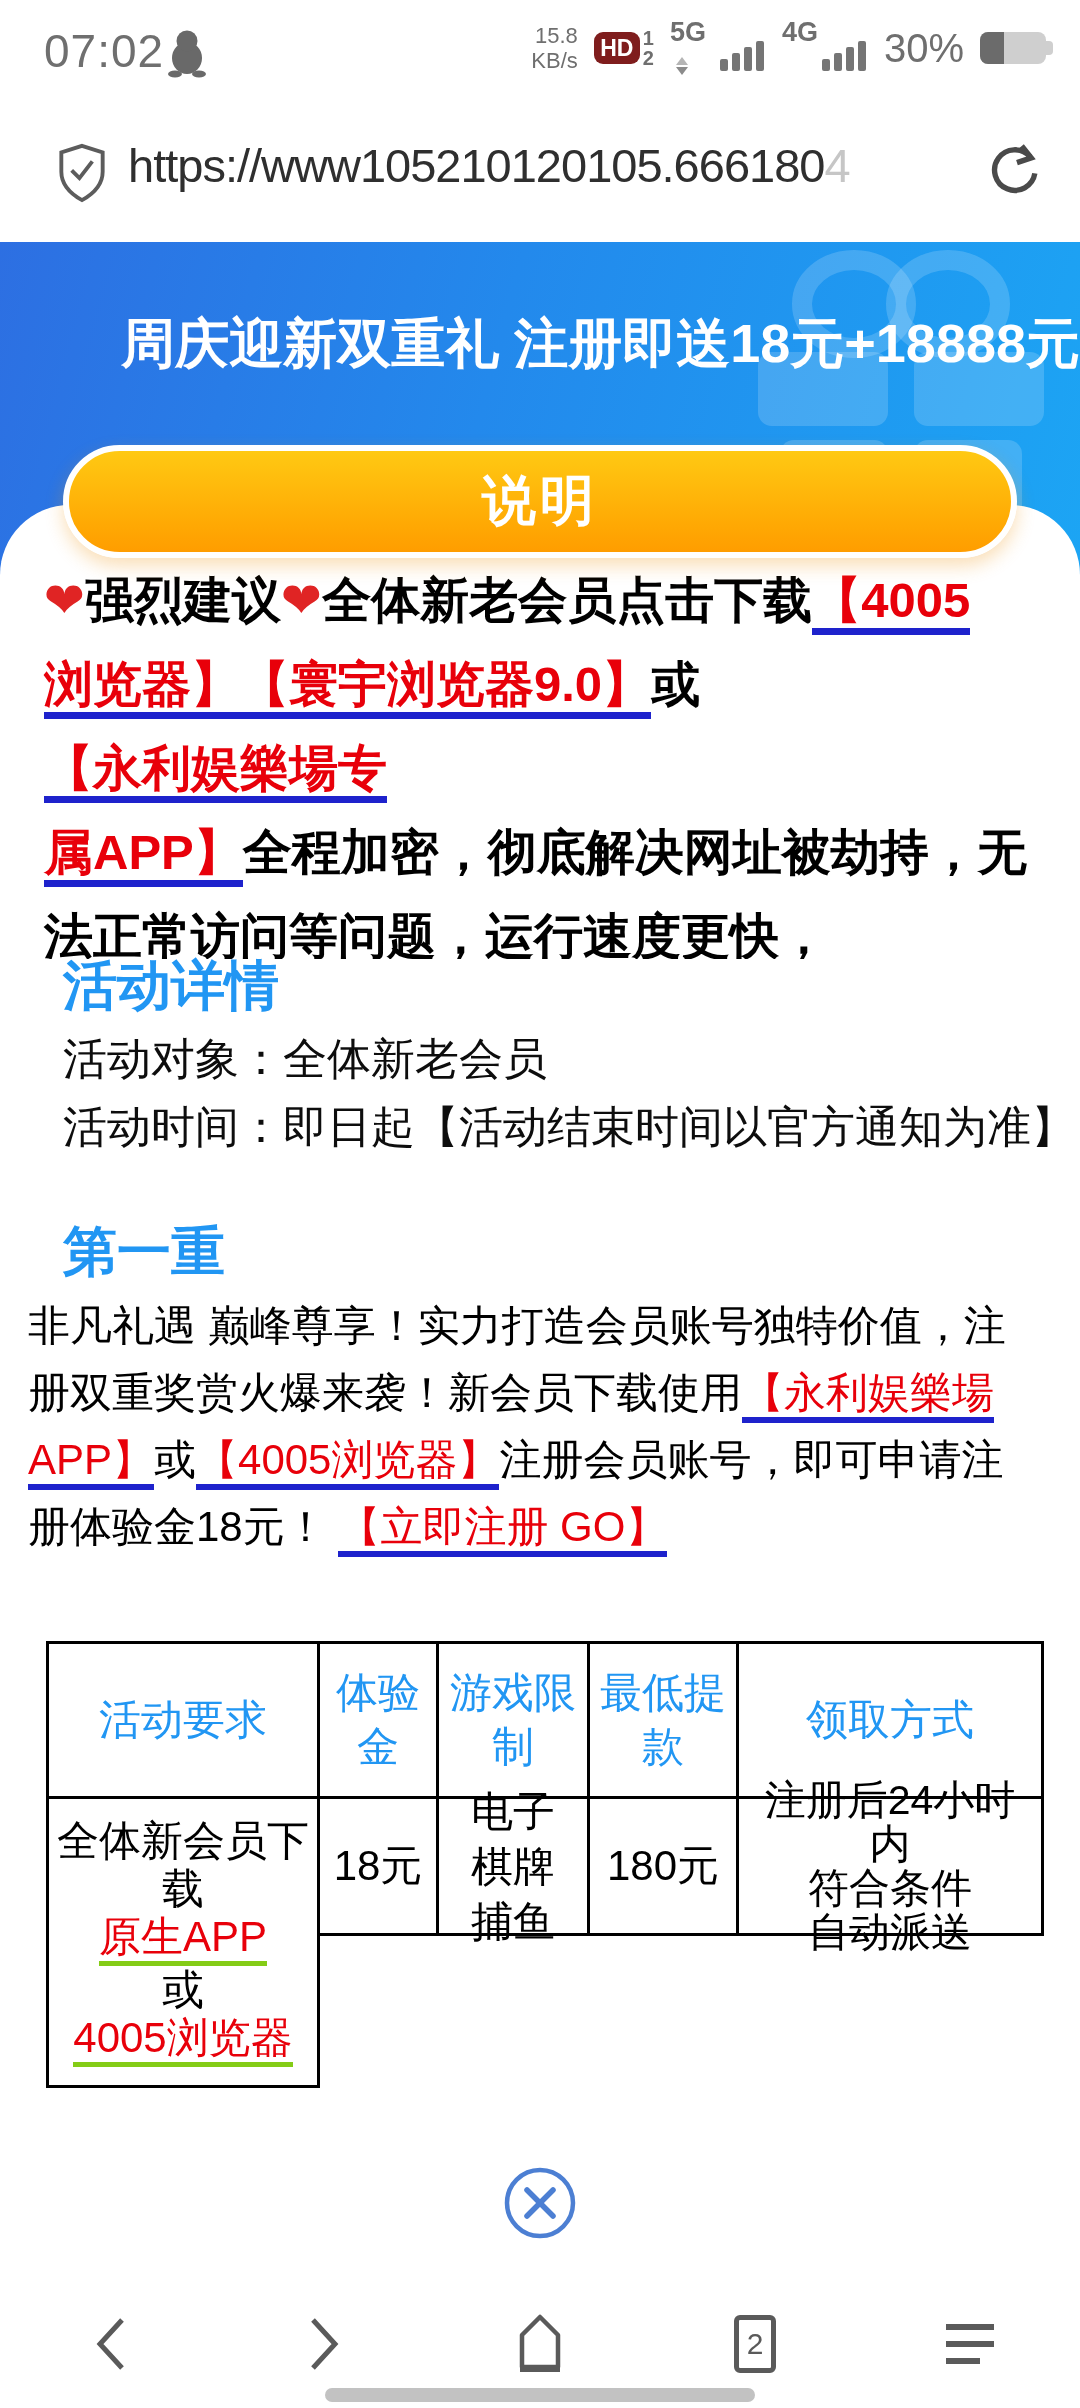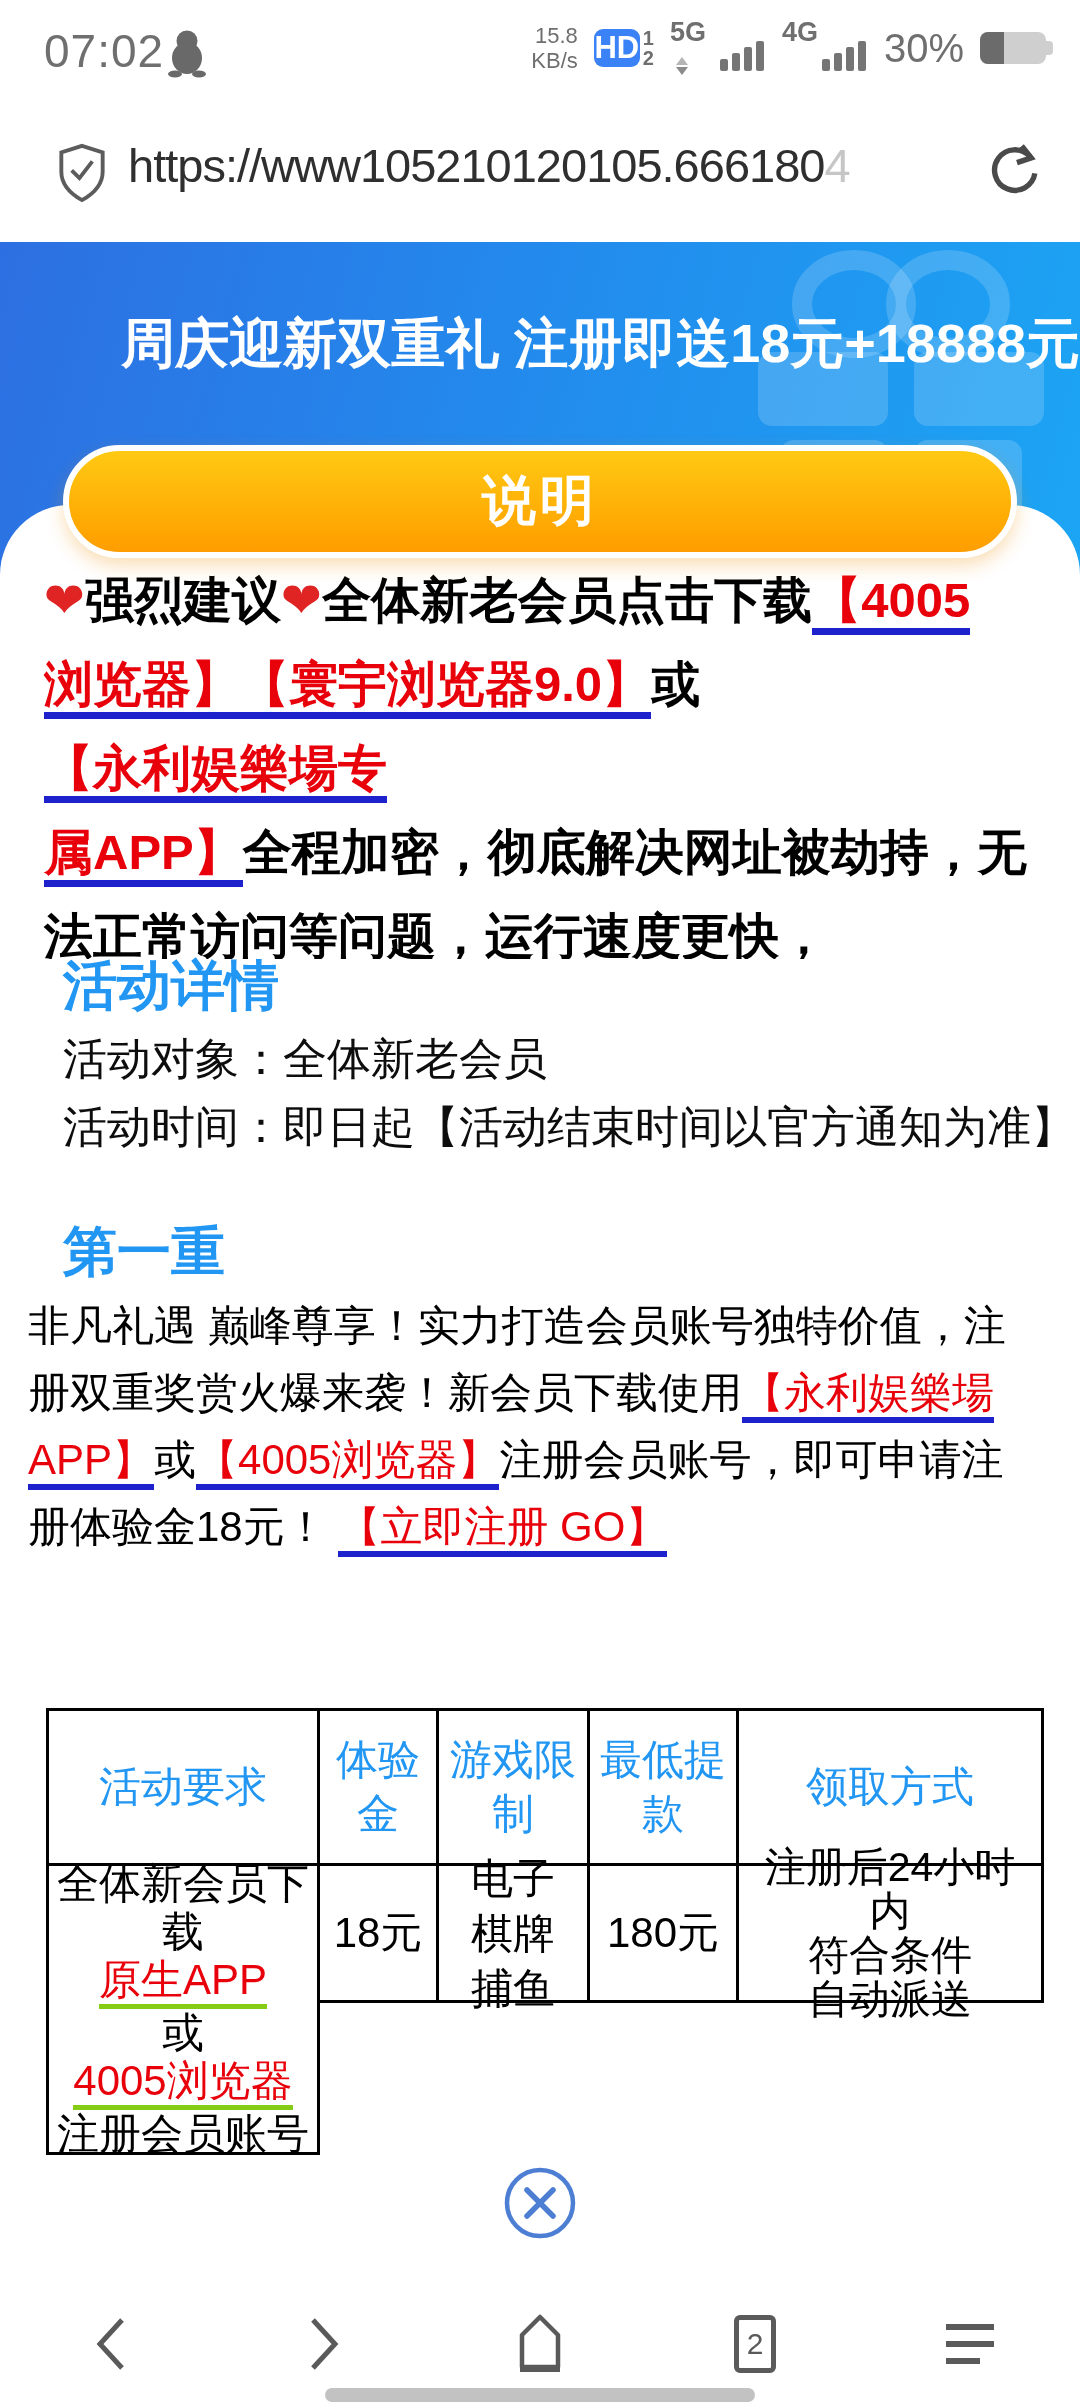--- a/index.html
+++ b/index.html
@@ -7,21 +7,21 @@
     width:1080px;height:2408px;position:relative;overflow:hidden;background:#ffffff;
     font-family:"Liberation Sans","DejaVu Sans",sans-serif;
   }
   
   .status-bar{position:absolute;top:0;left:0;width:1080px;height:90px;background:#fff;color:#6f6f6f;}
   .time{position:absolute;left:44px;top:24px;font-size:46px;font-weight:500;letter-spacing:1px;}
   .penguin{position:absolute;left:164px;top:28px;}
   .status-right{position:absolute;right:34px;top:16px;display:flex;align-items:center;gap:16px;height:64px;}
   .speed{display:flex;flex-direction:column;align-items:flex-end;font-size:22px;line-height:25px;color:#6f6f6f;}
   .hd-wrap{display:flex;align-items:center;gap:3px;}
-  .hd-badge{width:46px;height:38px;background:#3b82f6;border-radius:9px;color:#fff;font-size:31px;font-weight:bold;display:flex;align-items:center;justify-content:center;}
+  .hd-badge{width:46px;height:32px;background:#7f1d1d;border-radius:9px;color:#fff;font-size:23px;font-weight:bold;display:flex;align-items:center;justify-content:center;}
   .sim-col{display:flex;flex-direction:column;align-items:center;font-size:20px;line-height:20px;color:#6f6f6f;font-weight:bold;}
   .netblock{position:relative;width:96px;height:58px;}
   .netblock .netlabel{position:absolute;top:-2px;left:0;font-size:27px;font-weight:bold;color:#6f6f6f;}
   .netblock .bars{position:absolute;right:0;bottom:2px;}
   .netblock .arrows{position:absolute;left:6px;bottom:2px;display:flex;flex-direction:column;gap:2px;}
   .tri-up{width:0;height:0;border-left:6px solid transparent;border-right:6px solid transparent;border-bottom:8px solid #b5b5b5;}
   .tri-dn{width:0;height:0;border-left:6px solid transparent;border-right:6px solid transparent;border-top:8px solid #8b8b8b;}
   .batt-pct{font-size:40px;color:#6f6f6f;}
   .battery{position:relative;width:66px;height:32px;background:#cfcfcf;border-radius:8px;}
   .battery .fill{position:absolute;left:0;top:0;width:24px;height:32px;background:#6b6b6b;border-radius:8px 0 0 8px;}
@@ -54,21 +54,21 @@
   
   .sec-heading{position:absolute;left:63px;color:#2196f3;font-size:54px;font-weight:bold;z-index:3;}
   .h-details{top:950px;}
   .h-tier1{top:1216px;}
   .line{position:absolute;left:63px;font-size:44px;color:#0d0d0d;z-index:3;white-space:nowrap;}
   .l-audience{top:1030px;}
   .l-time{top:1098px;}
   .tier1-para{position:absolute;top:1292px;left:28px;width:1024px;font-size:42px;line-height:67px;color:#000;white-space:pre-wrap;word-break:keep-all;z-index:3;}
   .tier1-para .lnk{border-bottom-width:6px;}
   
-  .tbl{position:absolute;top:1708px;left:46px;display:flex;align-items:flex-start;z-index:3;}
+  .tbl{position:absolute;top:1641px;left:46px;display:flex;align-items:flex-start;z-index:3;}
   .tcol{display:flex;flex-direction:column;}
   .tcell{box-sizing:border-box;border:3px solid #000;display:flex;flex-direction:column;align-items:center;justify-content:center;text-align:center;background:#fff;}
   .tcol + .tcol .tcell{margin-left:-3px;}
   .thead{height:158px;color:#2196f3;font-size:42px;line-height:54px;white-space:pre-line;justify-content:center;}
   .tbody{margin-top:-3px;font-size:42px;color:#000;}
   .c1{width:274px;}.c2{width:122px;}.c3{width:154px;}.c4{width:152px;}.c5{width:308px;}
   .b1{height:292px;line-height:48px;white-space:pre-line;}
   .b2,.b3,.b4,.b5{height:140px;}
   .b3{line-height:55px;white-space:pre-line;}
   .b5{font-size:41px;line-height:44px;white-space:pre-line;}
@@ -197,21 +197,20 @@
 
 <div class="tbl">
   <div class="tcol">
     <div class="tcell thead c1">活动要求</div>
     <div class="tcell tbody b1 c1">
       <span>全体新会员下
 载</span>
       <span class="cell-lnk">原生APP</span>
       <span>或</span>
       <span class="cell-lnk">4005浏览器</span>
-      <span>注册会员账号</span>
     </div>
   </div>
   <div class="tcol">
     <div class="tcell thead c2">体验
 金</div>
     <div class="tcell tbody b2 c2">18元</div>
   </div>
   <div class="tcol">
     <div class="tcell thead c3">游戏限
 制</div>

